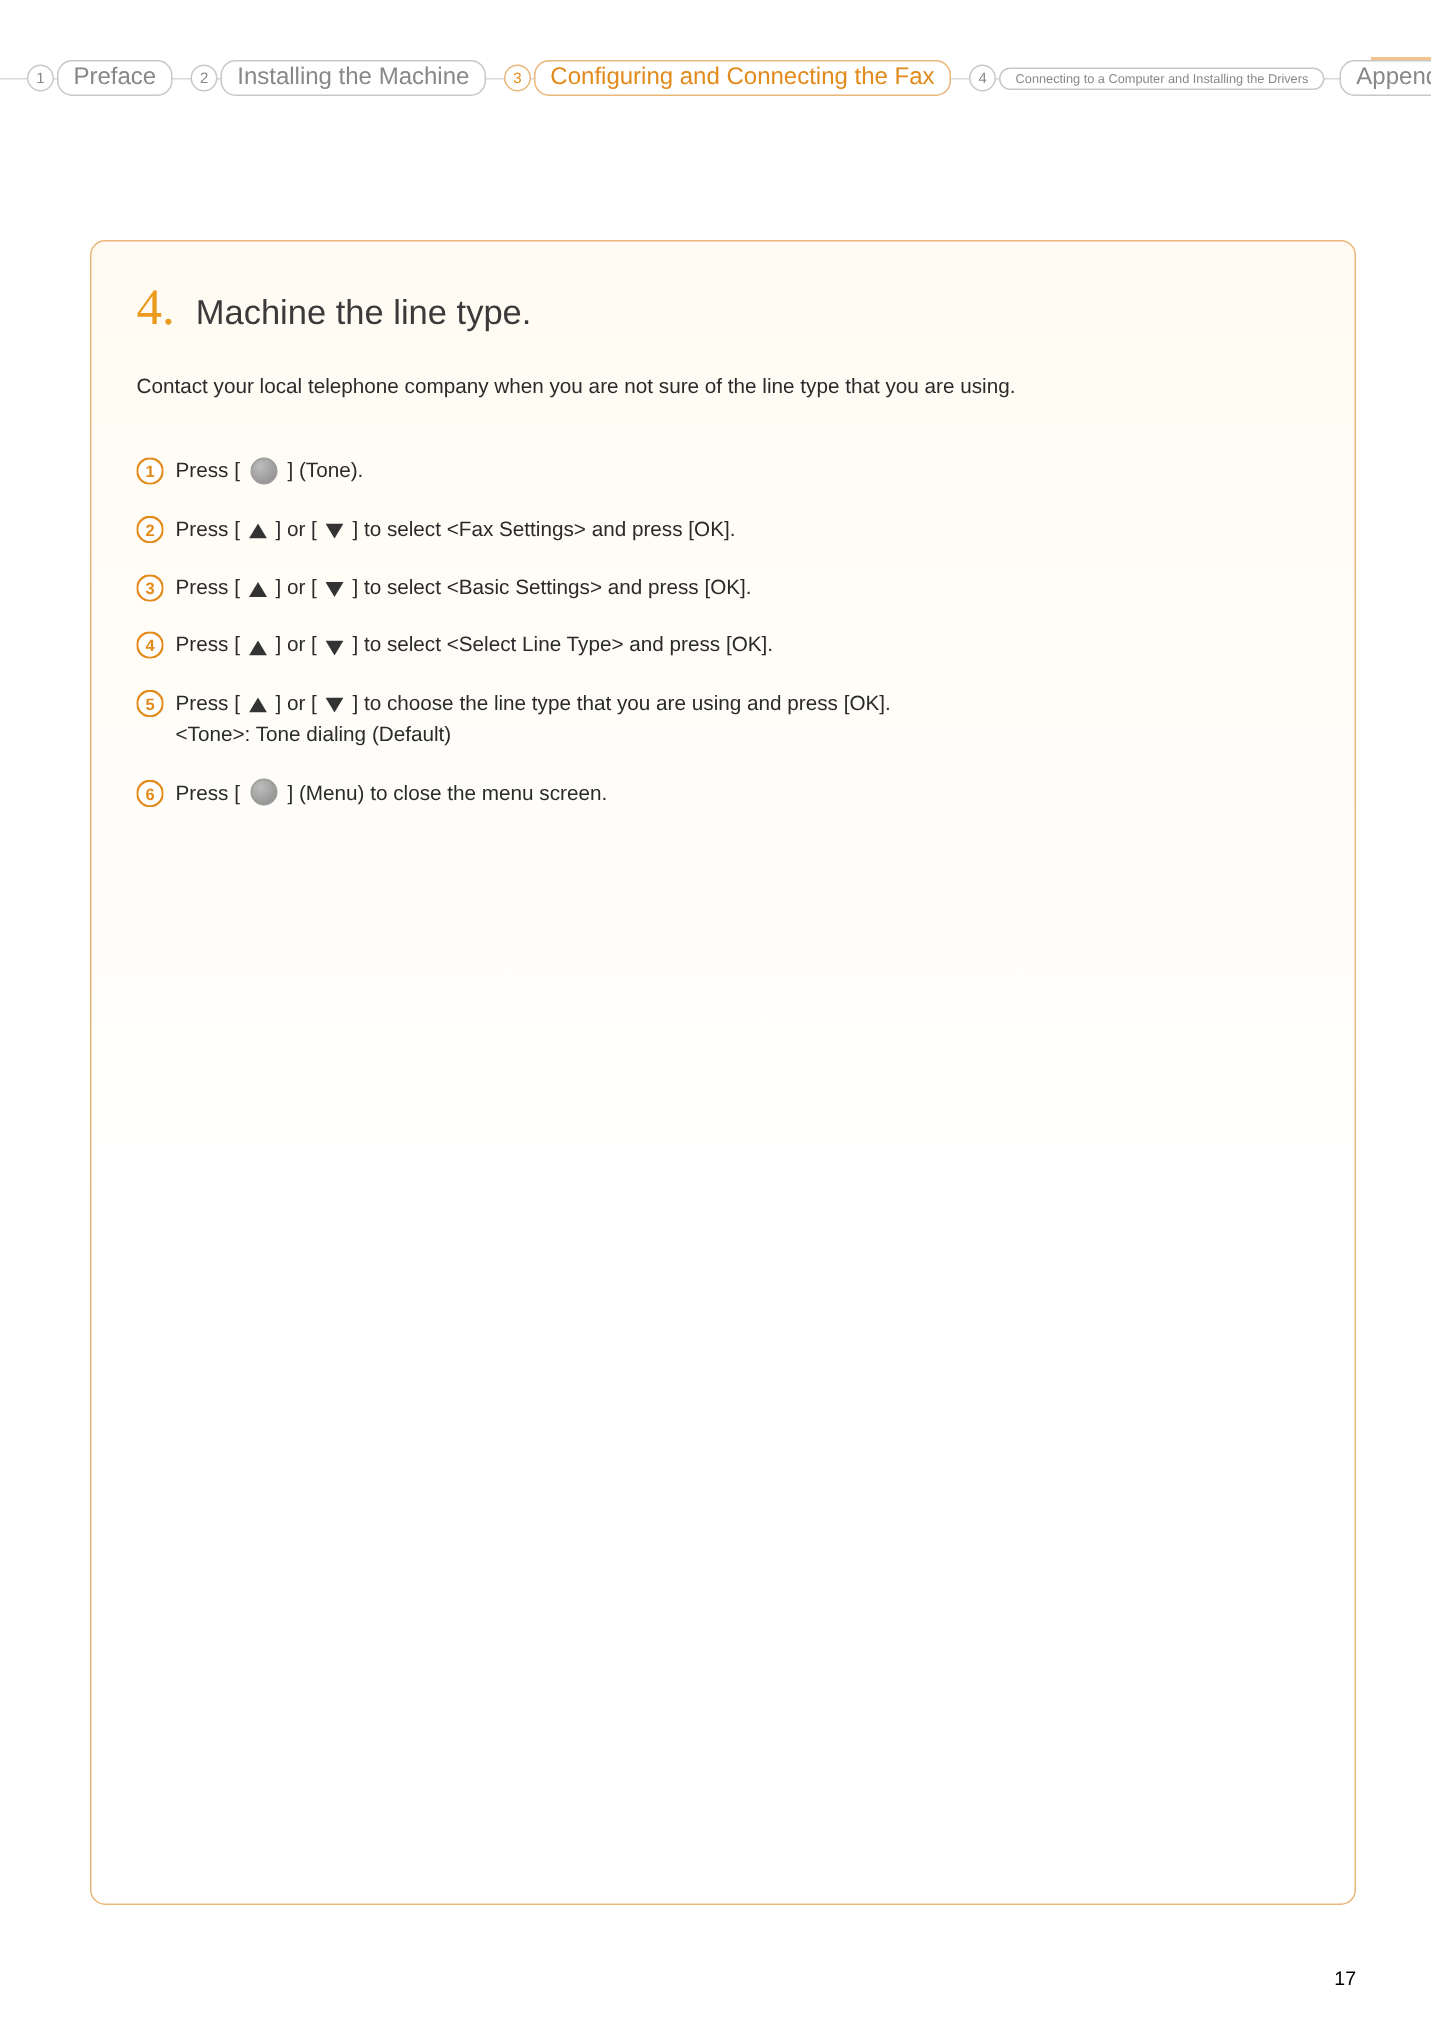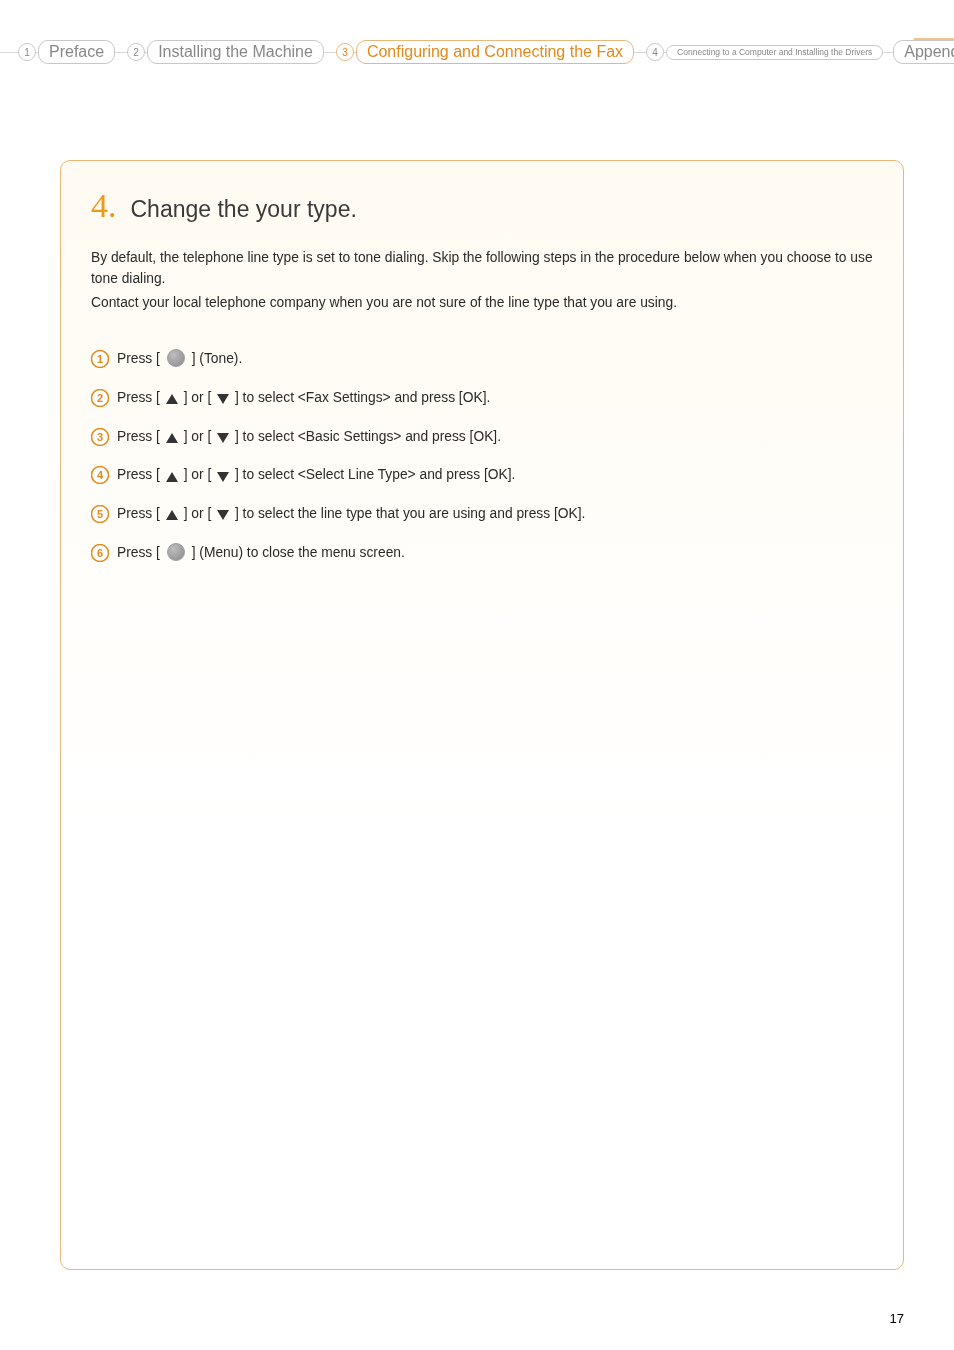--- a/index.html
+++ b/index.html
@@ -176,25 +176,24 @@
 
     <span class="bc-pill">Appendix</span>
   </div>
 </div>
 <div class="orange-bar"></div>
 
 <div class="content-card">
 
   <div class="section-title">
     <span class="big-number">4.</span>
-    <span class="section-heading">Change the your type.</span>
+    <span class="section-heading">Machine the line type.</span>
   </div>
 
   <div class="intro-text">
-    <p>By default, the telephone line type is set to tone dialing. Skip the following steps in the procedure below when you choose to use tone dialing.</p>
     <p>Contact your local telephone company when you are not sure of the line type that you are using.</p>
   </div>
 
   <div class="steps">
 
     <div class="step">
       <span class="step-badge">
         <svg viewBox="0 0 18 18">
             <circle cx="9" cy="9" r="8.5" fill="#fff" stroke="#e38a1a" stroke-width="1.5"></circle>
             <text x="9" y="13" text-anchor="middle" font-size="11" font-weight="bold" fill="#e38a1a" font-family="Arial">1</text>
@@ -292,21 +291,22 @@
             <svg width="12" height="10" viewBox="0 0 12 10">
               <polygon points="6,0 12,10 0,10" fill="#333"></polygon>
             </svg>
           </span>
         <span>] or [</span>
         <span class="arrow-icon">
             <svg width="12" height="10" viewBox="0 0 12 10">
               <polygon points="0,0 12,0 6,10" fill="#333"></polygon>
             </svg>
           </span>
-        <span>] to select the line type that you are using and press [OK].</span>
+        <span>] to choose the line type that you are using and press [OK].</span>
+        <div class="sub">&lt;Tone&gt;: Tone dialing (Default)</div>
       </div>
     </div>
 
     <div class="step">
       <span class="step-badge">
         <svg viewBox="0 0 18 18">
             <circle cx="9" cy="9" r="8.5" fill="#fff" stroke="#e38a1a" stroke-width="1.5"></circle>
             <text x="9" y="13" text-anchor="middle" font-size="11" font-weight="bold" fill="#e38a1a" font-family="Arial">6</text>
           </svg>
       </span>

